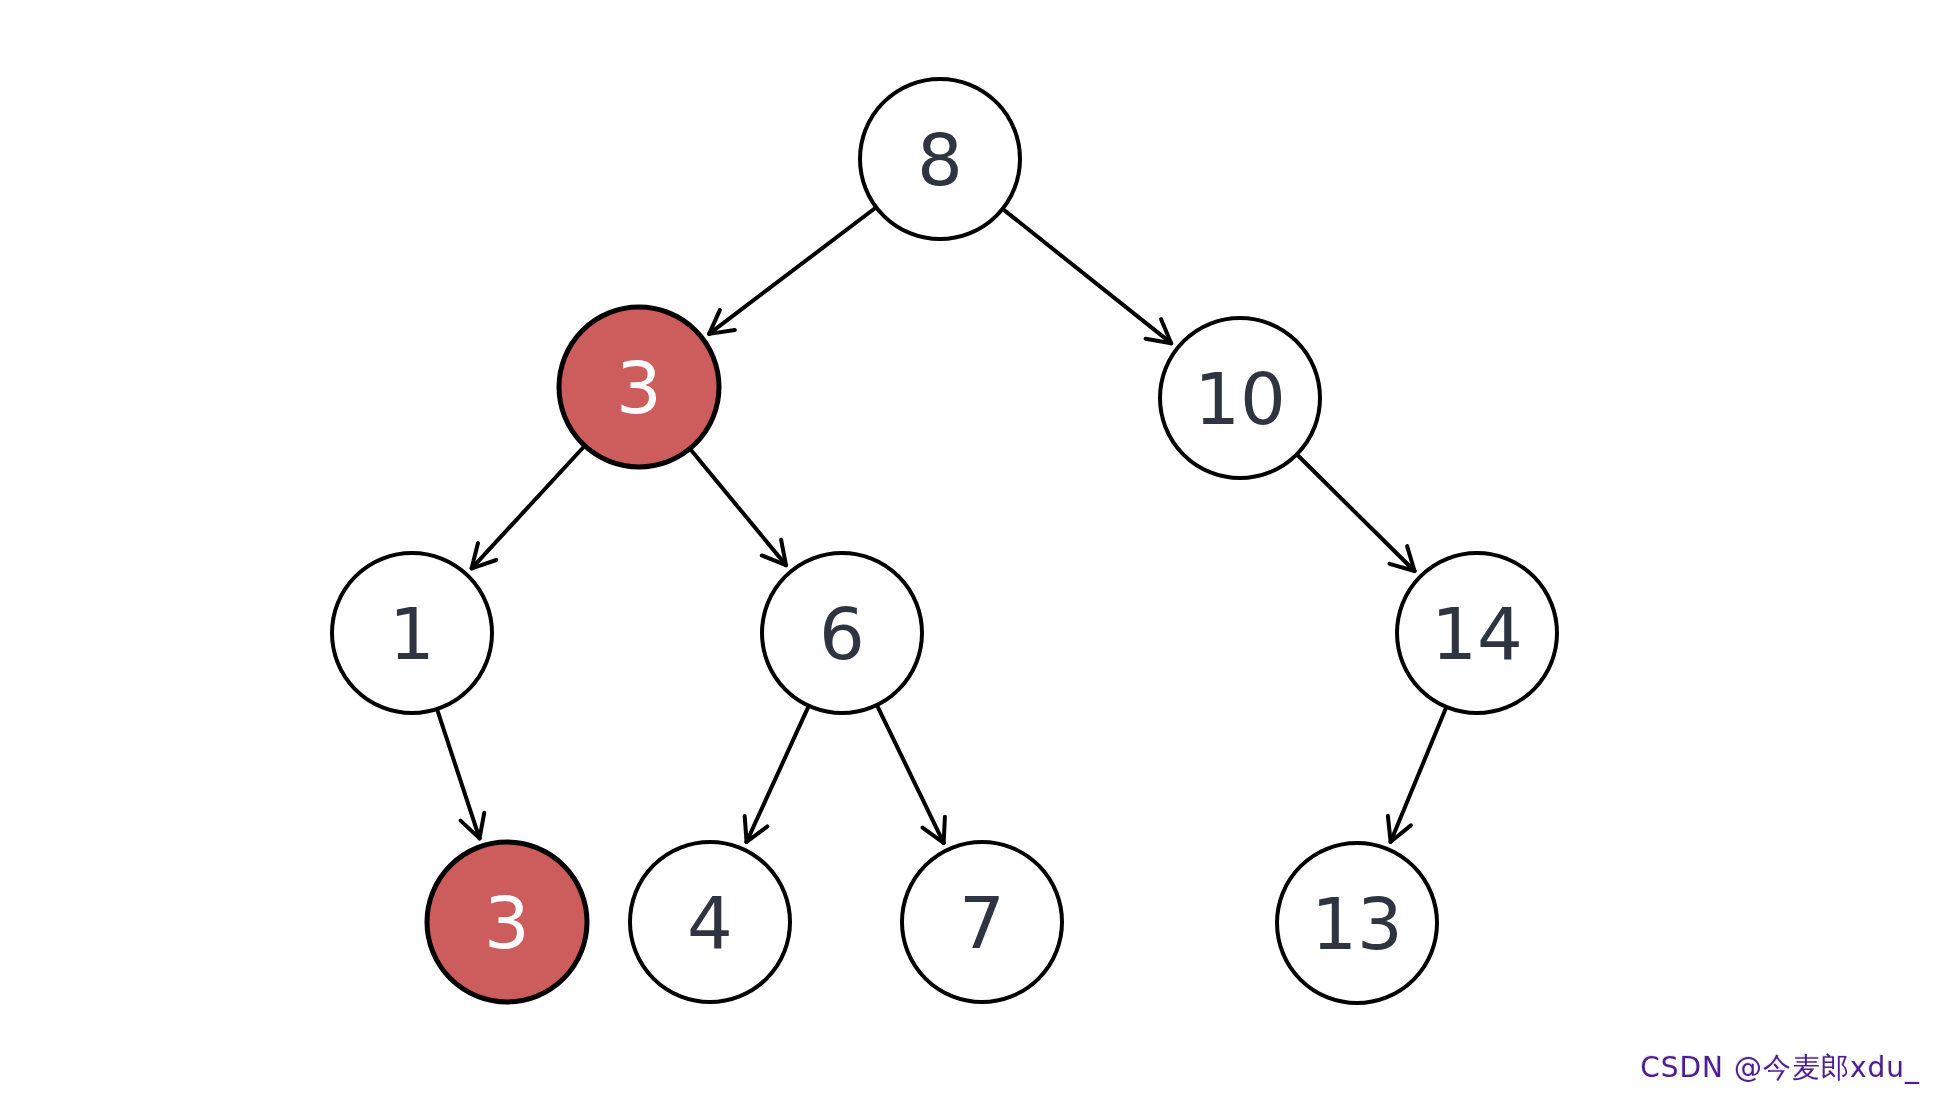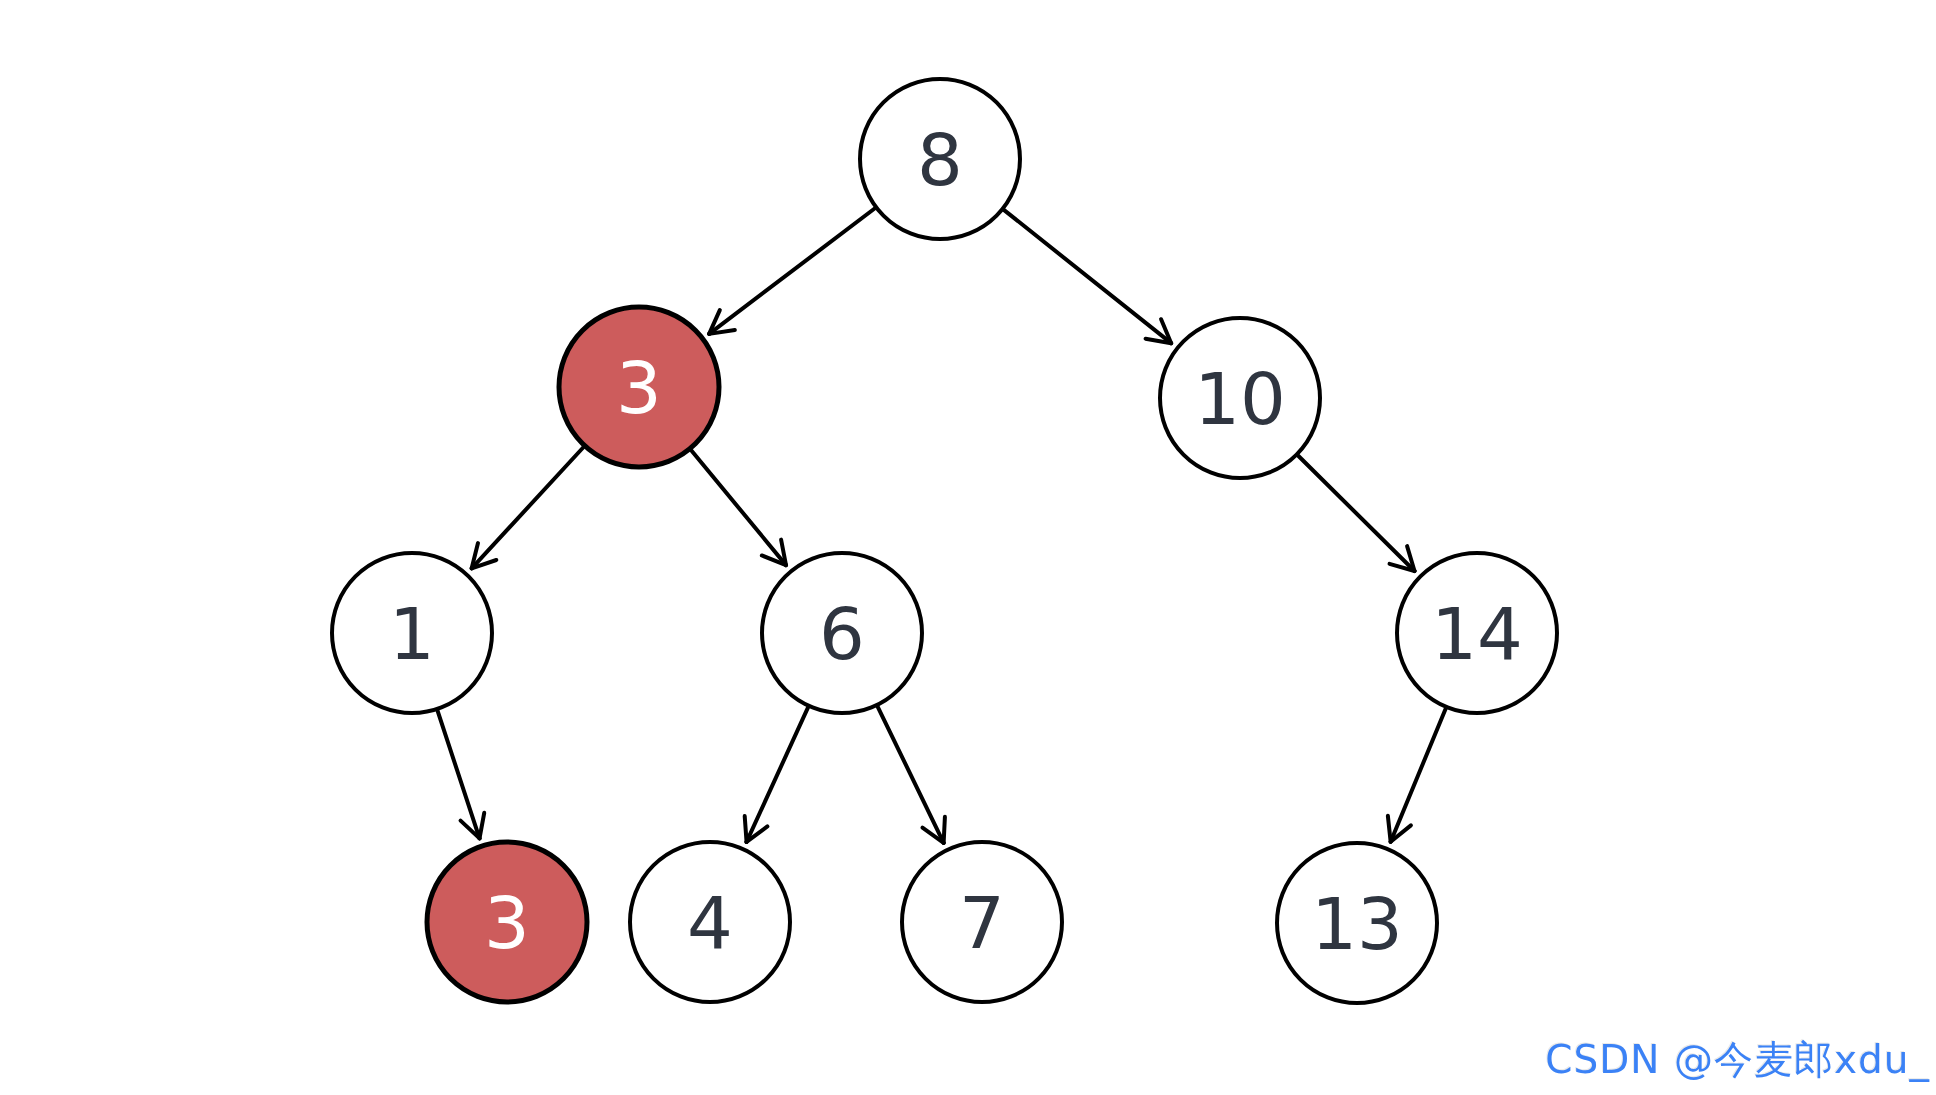--- a/index.html
+++ b/index.html
@@ -20,25 +20,25 @@
     left: 0;
     top: 0;
     width: 1936px;
     height: 1095px;
   }
   .stage svg text {
     font-family: "DejaVu Sans", sans-serif;
   }
   .watermark {
     position: absolute;
-    right: 6px;
+    right: 16px;
     bottom: 8px;
-    font-size: 39px;
+    font-size: 28px;
     letter-spacing: 1px;
-    color: #3b82f6;
+    color: #4c1d95;
     text-shadow: 2px 2px 1px #ffffff, -1px -1px 0 #e9e9e9;
     white-space: nowrap;
     user-select: none;
   }
 </style>
 </head>
 <body>
 
 <div class="stage">
   <svg id="tree-svg" viewBox="0 0 1936 1095" xmlns="http://www.w3.org/2000/svg">

